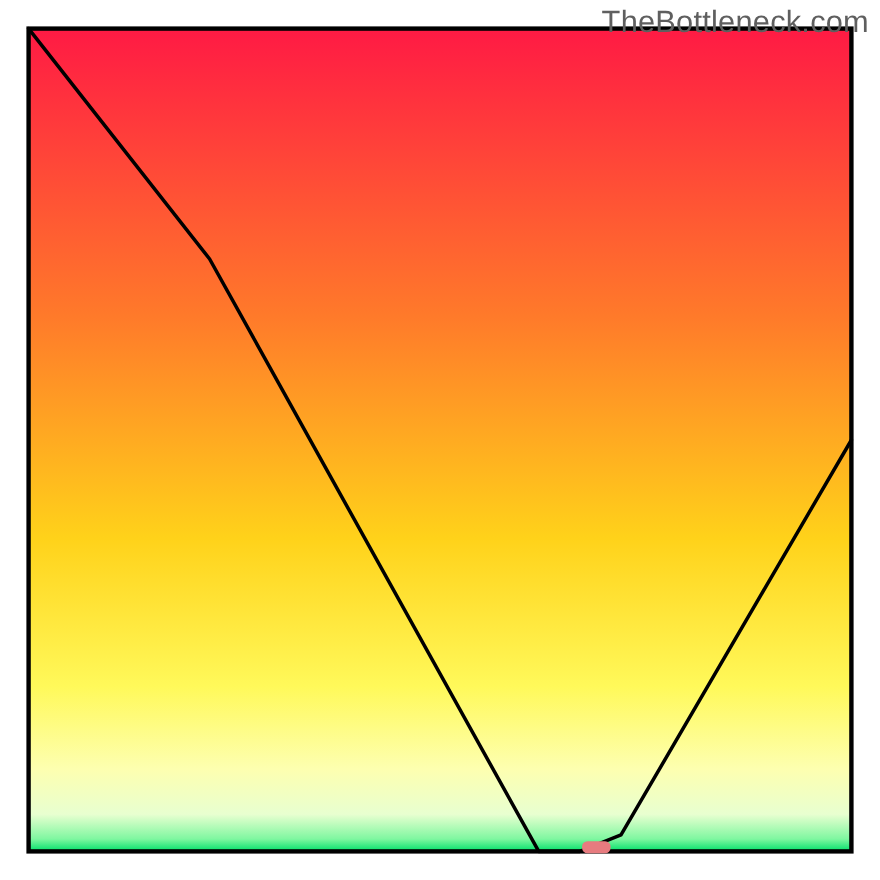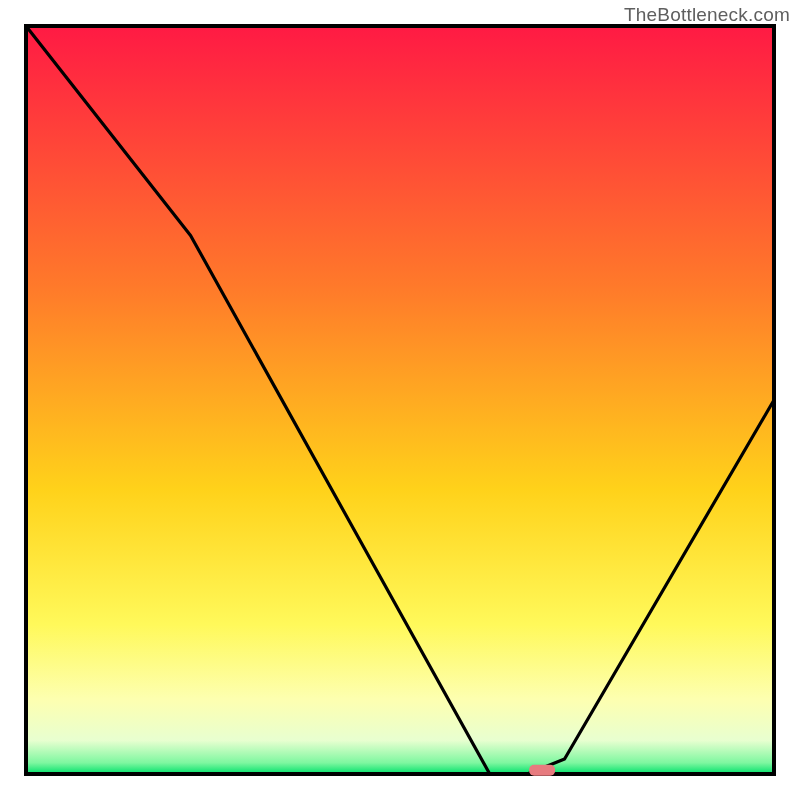--- a/index.html
+++ b/index.html
@@ -12,21 +12,21 @@
   }
   .container {
     width: 800px;
     height: 800px;
     position: relative;
   }
   .watermark {
     position: absolute;
     top: 4px;
     right: 10px;
-    font-size: 19px;
+    font-size: 28px;
     color: #5f5f5f;
     font-weight: 500;
     letter-spacing: 0.2px;
   }
   svg {
     display: block;
   }
 </style>
 </head>
 <body>

